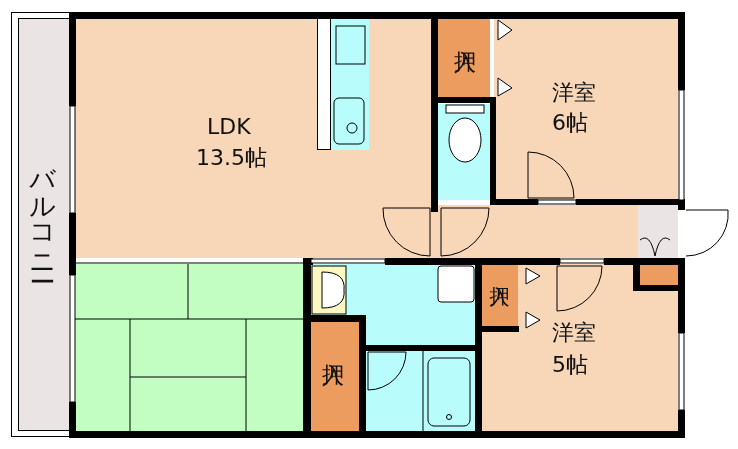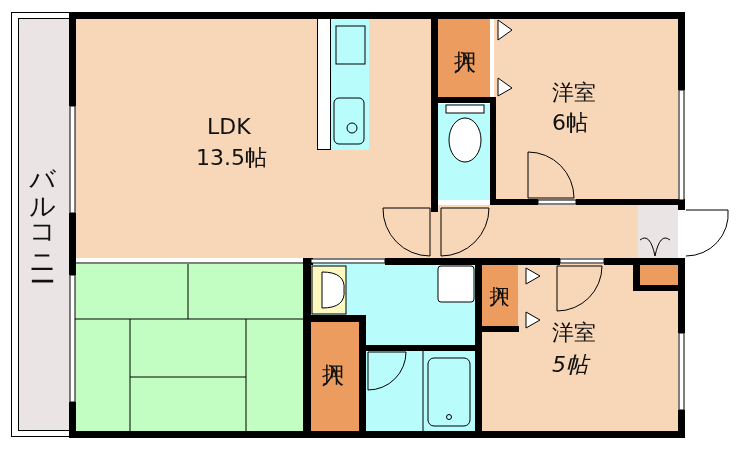--- a/index.html
+++ b/index.html
@@ -127,13 +127,13 @@
     <rect x="560" y="259" width="44" height="4"></rect>
     <rect x="311" y="259" width="74" height="4"></rect>
   </g>
 </svg>
 
 <div class="lbl" style="left:185px;top:112px;margin-left:22px;">LDK</div>
 <div class="lbl" style="left:196px;top:143px;">13.5帖</div>
 <div class="lbl" style="left:552px;top:78px;">洋室</div>
 <div class="lbl" style="left:552px;top:108px;">6帖</div>
 <div class="lbl" style="left:552px;top:318px;">洋室</div>
-<div class="lbl" style="left:552px;top:350px;font-style:italic;">5帖</div>
+<div class="lbl" style="left:552px;top:350px;">5帖</div>
 
 </body></html>

